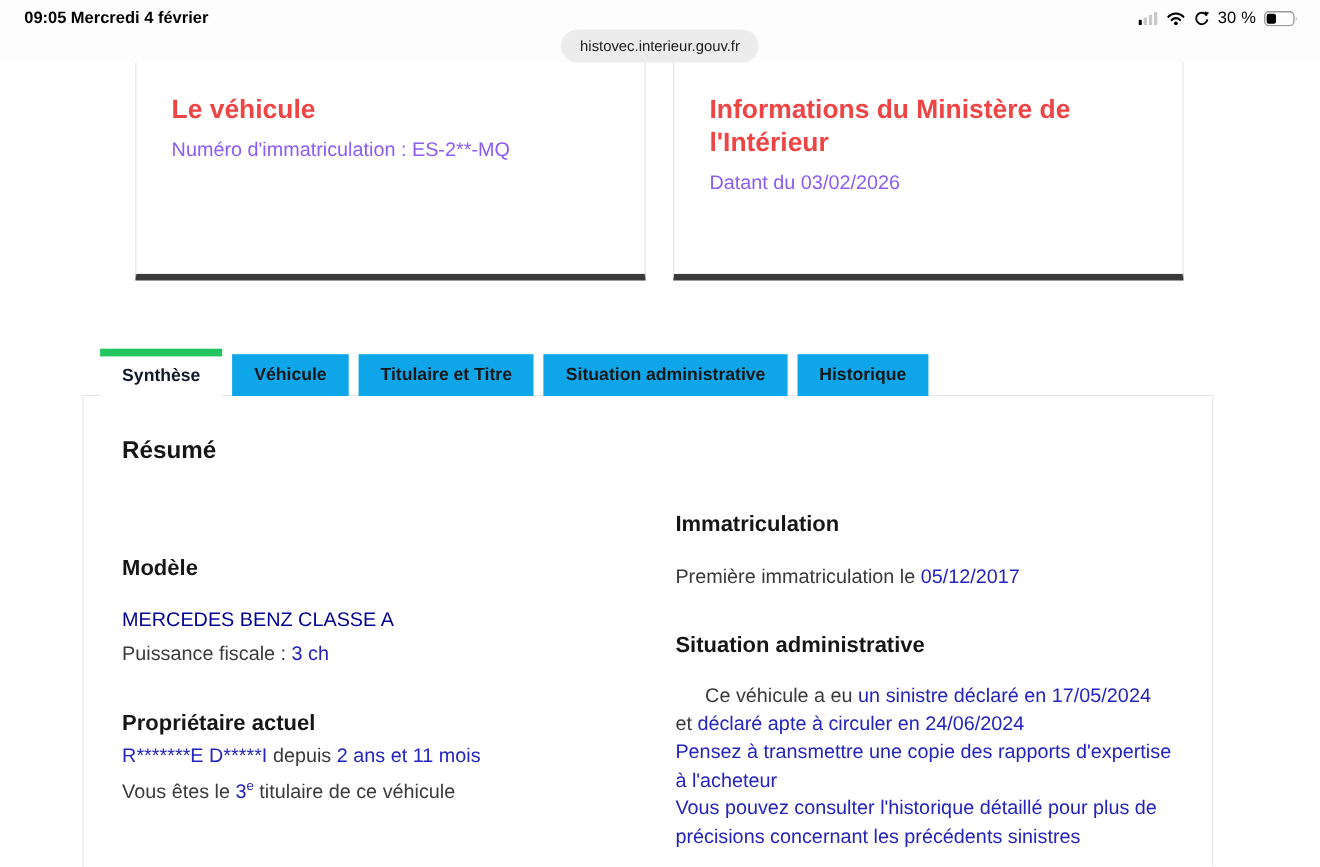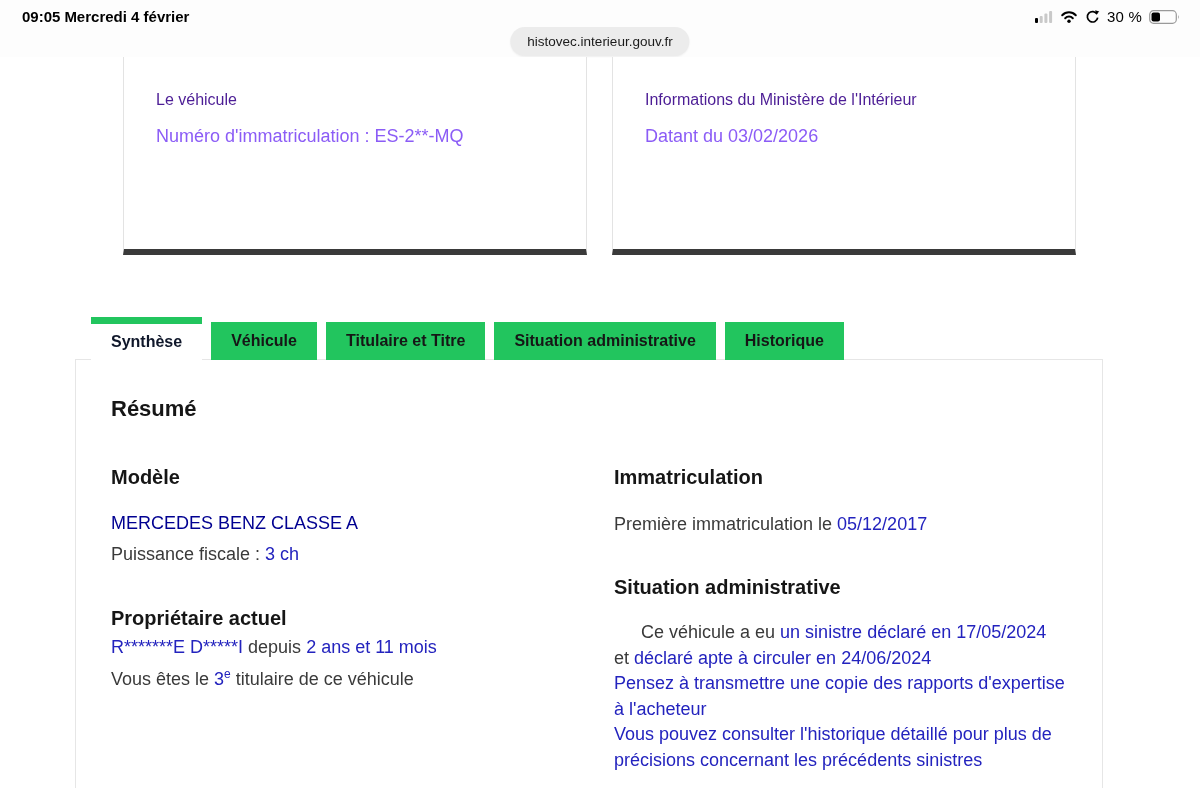--- a/index.html
+++ b/index.html
@@ -41,54 +41,54 @@
   .card {
     position: absolute; top: 57px; width: 464px; height: 198px;
     background: #fff;
     border-left: 1px solid #e3e3e3; border-right: 1px solid #e3e3e3;
     border-bottom: 6px solid #3a3a3a;
     padding: 28px 32px 0 32px;
   }
   .card-vehicle { left: 123px; }
   .card-ministry { left: 612px; }
   .card-title {
-    font-size: 16px; font-weight: 400; color: #4c1d95;
+    font-size: 24px; font-weight: 700; color: #ef4444;
     line-height: 30px; max-width: 330px;
   }
   .card-detail {
     margin-top: 7px; font-size: 18px; color: #8b5cf6; line-height: 28px;
   }
 
   
   .tabs {
     position: absolute; left: 91px; top: 318px; height: 42px;
     display: flex; align-items: flex-end; gap: 9px; z-index: 3;
   }
   .tab {
     font-size: 16px; font-weight: 700; color: #161616;
-    background: #22c55e; padding: 0 20px; height: 38px;
+    background: #0ea5e9; padding: 0 20px; height: 38px;
     display: flex; align-items: center; white-space: nowrap;
     cursor: pointer;
   }
   .tab.active {
     background: #ffffff; color: #0f172a;
     border-top: 7px solid #22c55e; height: 43px;
   }
 
   
   .panel {
     position: absolute; left: 75px; top: 359px; width: 1028px; height: 430px;
     background: #ffffff;
     border-top: 1px solid #e6e6e6; border-left: 1px solid #e6e6e6; border-right: 1px solid #e6e6e6;
     padding: 36px 24px 0 35px;
     z-index: 1;
   }
   .panel h2 { font-size: 22px; font-weight: 700; color: #161616; }
   .cols { display: flex; margin-top: 43px; }
-  .col-left { width: 503px; flex: 0 0 503px; }
+  .col-left { width: 503px; flex: 0 0 503px; margin-top: 40px; }
   .col-right { flex: 1; }
   .panel h3 { font-size: 20px; font-weight: 700; color: #161616; line-height: 24px; }
 
   .line { font-size: 18px; line-height: 25px; color: #3a3a3a; }
   .seg-gray { color: #3a3a3a; }
   .seg-blue { color: #2323be; }
   .model-name { margin-top: 23px; font-size: 18px; color: #000091; line-height: 22px; }
   .fiscal-line { margin-top: 8px; }
   .owner-heading { margin-top: 39px; }
   .owner-line { margin-top: 5px; }

